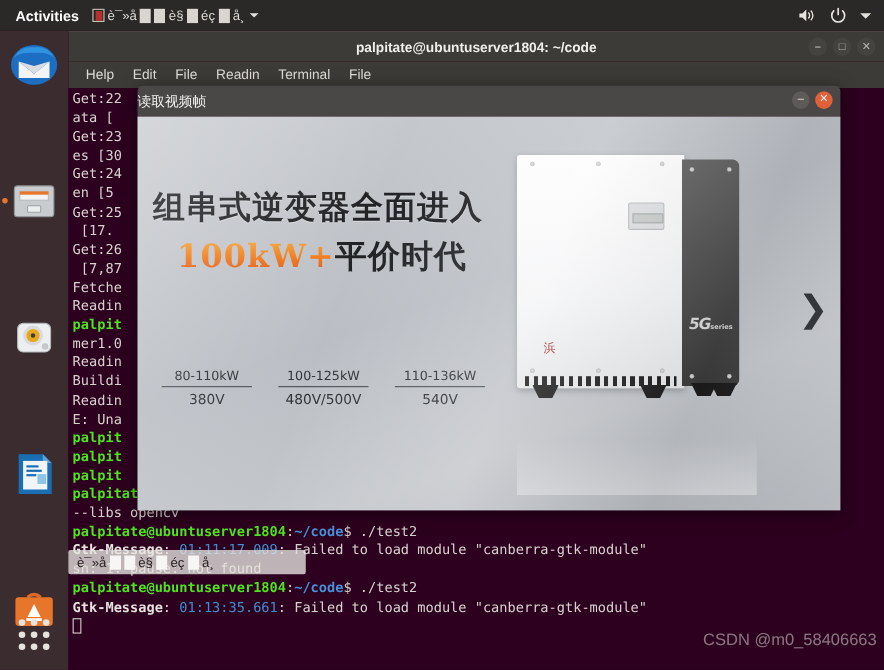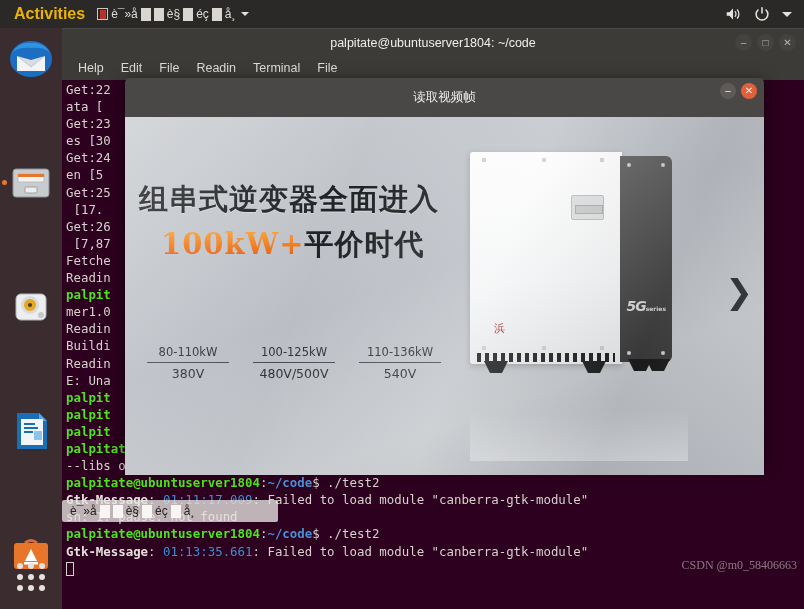--- a/index.html
+++ b/index.html
@@ -12,21 +12,21 @@
   #screen { position: relative; width: 804px; height: 609px; overflow: hidden; }
 
   
   #topbar {
     position: absolute; left: 0; top: 0; width: 804px; height: 28px;
     background: #2b2927;
     display: flex; align-items: center;
     color: #e8e6e3; font-size: 13px;
     z-index: 60;
   }
-  #activities { padding: 0 12px 0 14px; font-weight: bold; font-size: 16px; color: #eab308; }
+  #activities { padding: 0 12px 0 14px; font-weight: bold; font-size: 13px; color: #ffffff; }
   #ibus-area { display: flex; align-items: center; gap: 3px; font-size: 12px; color: #dfdcd8; }
   .ibus-glyph { display:inline-block; }
   .mojibox { display:inline-block; width:10px; height:13px; background:#d9d6d2; vertical-align:-2px; }
   .redbox { display:inline-block; width:11px; height:12px; border:1px solid #c9c5c0; position:relative; vertical-align:-2px; }
   .redbox:after{content:"";position:absolute;left:2px;top:1px;width:6px;height:9px;background:#b4322b;}
   #clock { position:absolute; left:0; right:0; text-align:center; font-weight:bold; font-size:13.5px; color:#f2f1f0; pointer-events:none;}
   #tray { margin-left:auto; display:flex; align-items:center; gap:11px; padding-right:12px; }
   .tray-ico { width:18px; height:18px; display:block; }
   .caret-dn { width:0;height:0;border-left:5px solid transparent;border-right:5px solid transparent;border-top:5px solid #e3e0dc; }
   .caret-sm { width:0;height:0;border-left:4px solid transparent;border-right:4px solid transparent;border-top:4px solid #e3e0dc; margin-left:2px;}
@@ -51,21 +51,21 @@
 
   
   #term {
     position:absolute; left:62px; top:28px; width:742px; height:581px;
     z-index:10; overflow:hidden;
   }
   #term-titlebar {
     height:28px; background:#3c3b37;
     border-top:1px solid #4a4844;
     display:flex; align-items:center; justify-content:center; position:relative;
-    color:#f0eeeb; font-size:12.5px; font-weight:normal;
+    color:#f0eeeb; font-size:12.5px; font-weight:bold;
   }
   #term-btns { position:absolute; right:8px; top:5px; display:flex; gap:5px; }
   .wbtn { width:17px;height:17px;border-radius:50%;background:#444340;
           display:flex;align-items:center;justify-content:center;color:#b9b6b1;font-size:10px;line-height:1;}
   #term-menubar {
     height:24px; background:#3c3b37; display:flex; align-items:center;
     padding-left:16px; gap:17px; color:#dedbd6; font-size:12.5px;
   }
   #term-body {
     background:#2c001e; height:529px; padding:1px 0 0 4px;
@@ -80,23 +80,23 @@
   .t-bold  { font-weight:bold; color:#e5e1dc; }
   .t-white { color:#d6d2cd; }
   #cursor { display:inline-block;width:8px;height:14px;border:1px solid #d6d2cd;vertical-align:-3px;}
 
   
   #imgwin {
     position:absolute; left:125px; top:78px; width:639px; height:384px;
     z-index:30; box-shadow:0 3px 14px rgba(0,0,0,0.55);
   }
   #imgwin-title {
-    height:39px; background:#4a4846;
+    height:28px; background:#4a4846;
     border-top-left-radius:5px; border-top-right-radius:5px;
-    display:flex; align-items:center; justify-content:center; position:relative;
+    display:flex; align-items:center; justify-content:flex-start; position:relative;
     color:#f1efec; font-size:12.5px;
     font-family:Liberation Sans, sans-serif;
   }
   #imgwin-btns { position:absolute; right:7px; top:5px; display:flex; gap:5px; }
   .ibtn { width:16px;height:16px;border-radius:50%;display:flex;align-items:center;justify-content:center;
           font-size:10px;line-height:1;color:#efeceb;}
   .ibtn.min { background:#5d5a57; }
   .ibtn.close { background:#e0603a; }
   #imgwin-canvas {
     height:358px; position:relative; overflow:hidden;
@@ -186,23 +186,23 @@
   #ibus-tip {
     position:absolute; left:62px; top:500px; width:216px; height:22px;
     background:rgba(232,230,226,0.78); border-radius:2px;
     display:flex; align-items:center; gap:3px; padding-left:8px;
     font-size:12px; color:#26221f; z-index:45;
   }
   #ibus-tip .mojibox { background:#f7f6f4; }
 
   
   #watermark {
-    position:absolute; right:7px; bottom:36px; z-index:50;
-    color:rgba(225,222,218,0.52); font-size:12px;
-    font-family:Liberation Serif, serif;
+    position:absolute; right:7px; bottom:19px; z-index:50;
+    color:rgba(225,222,218,0.52); font-size:15px;
+    font-family:Liberation Sans, sans-serif;
   }
 </style>
 </head>
 <body>
 
 <div id="screen">
 
   <div id="term">
     <div id="term-titlebar">
       <span>palpitate@ubuntuserver1804: ~/code</span>

